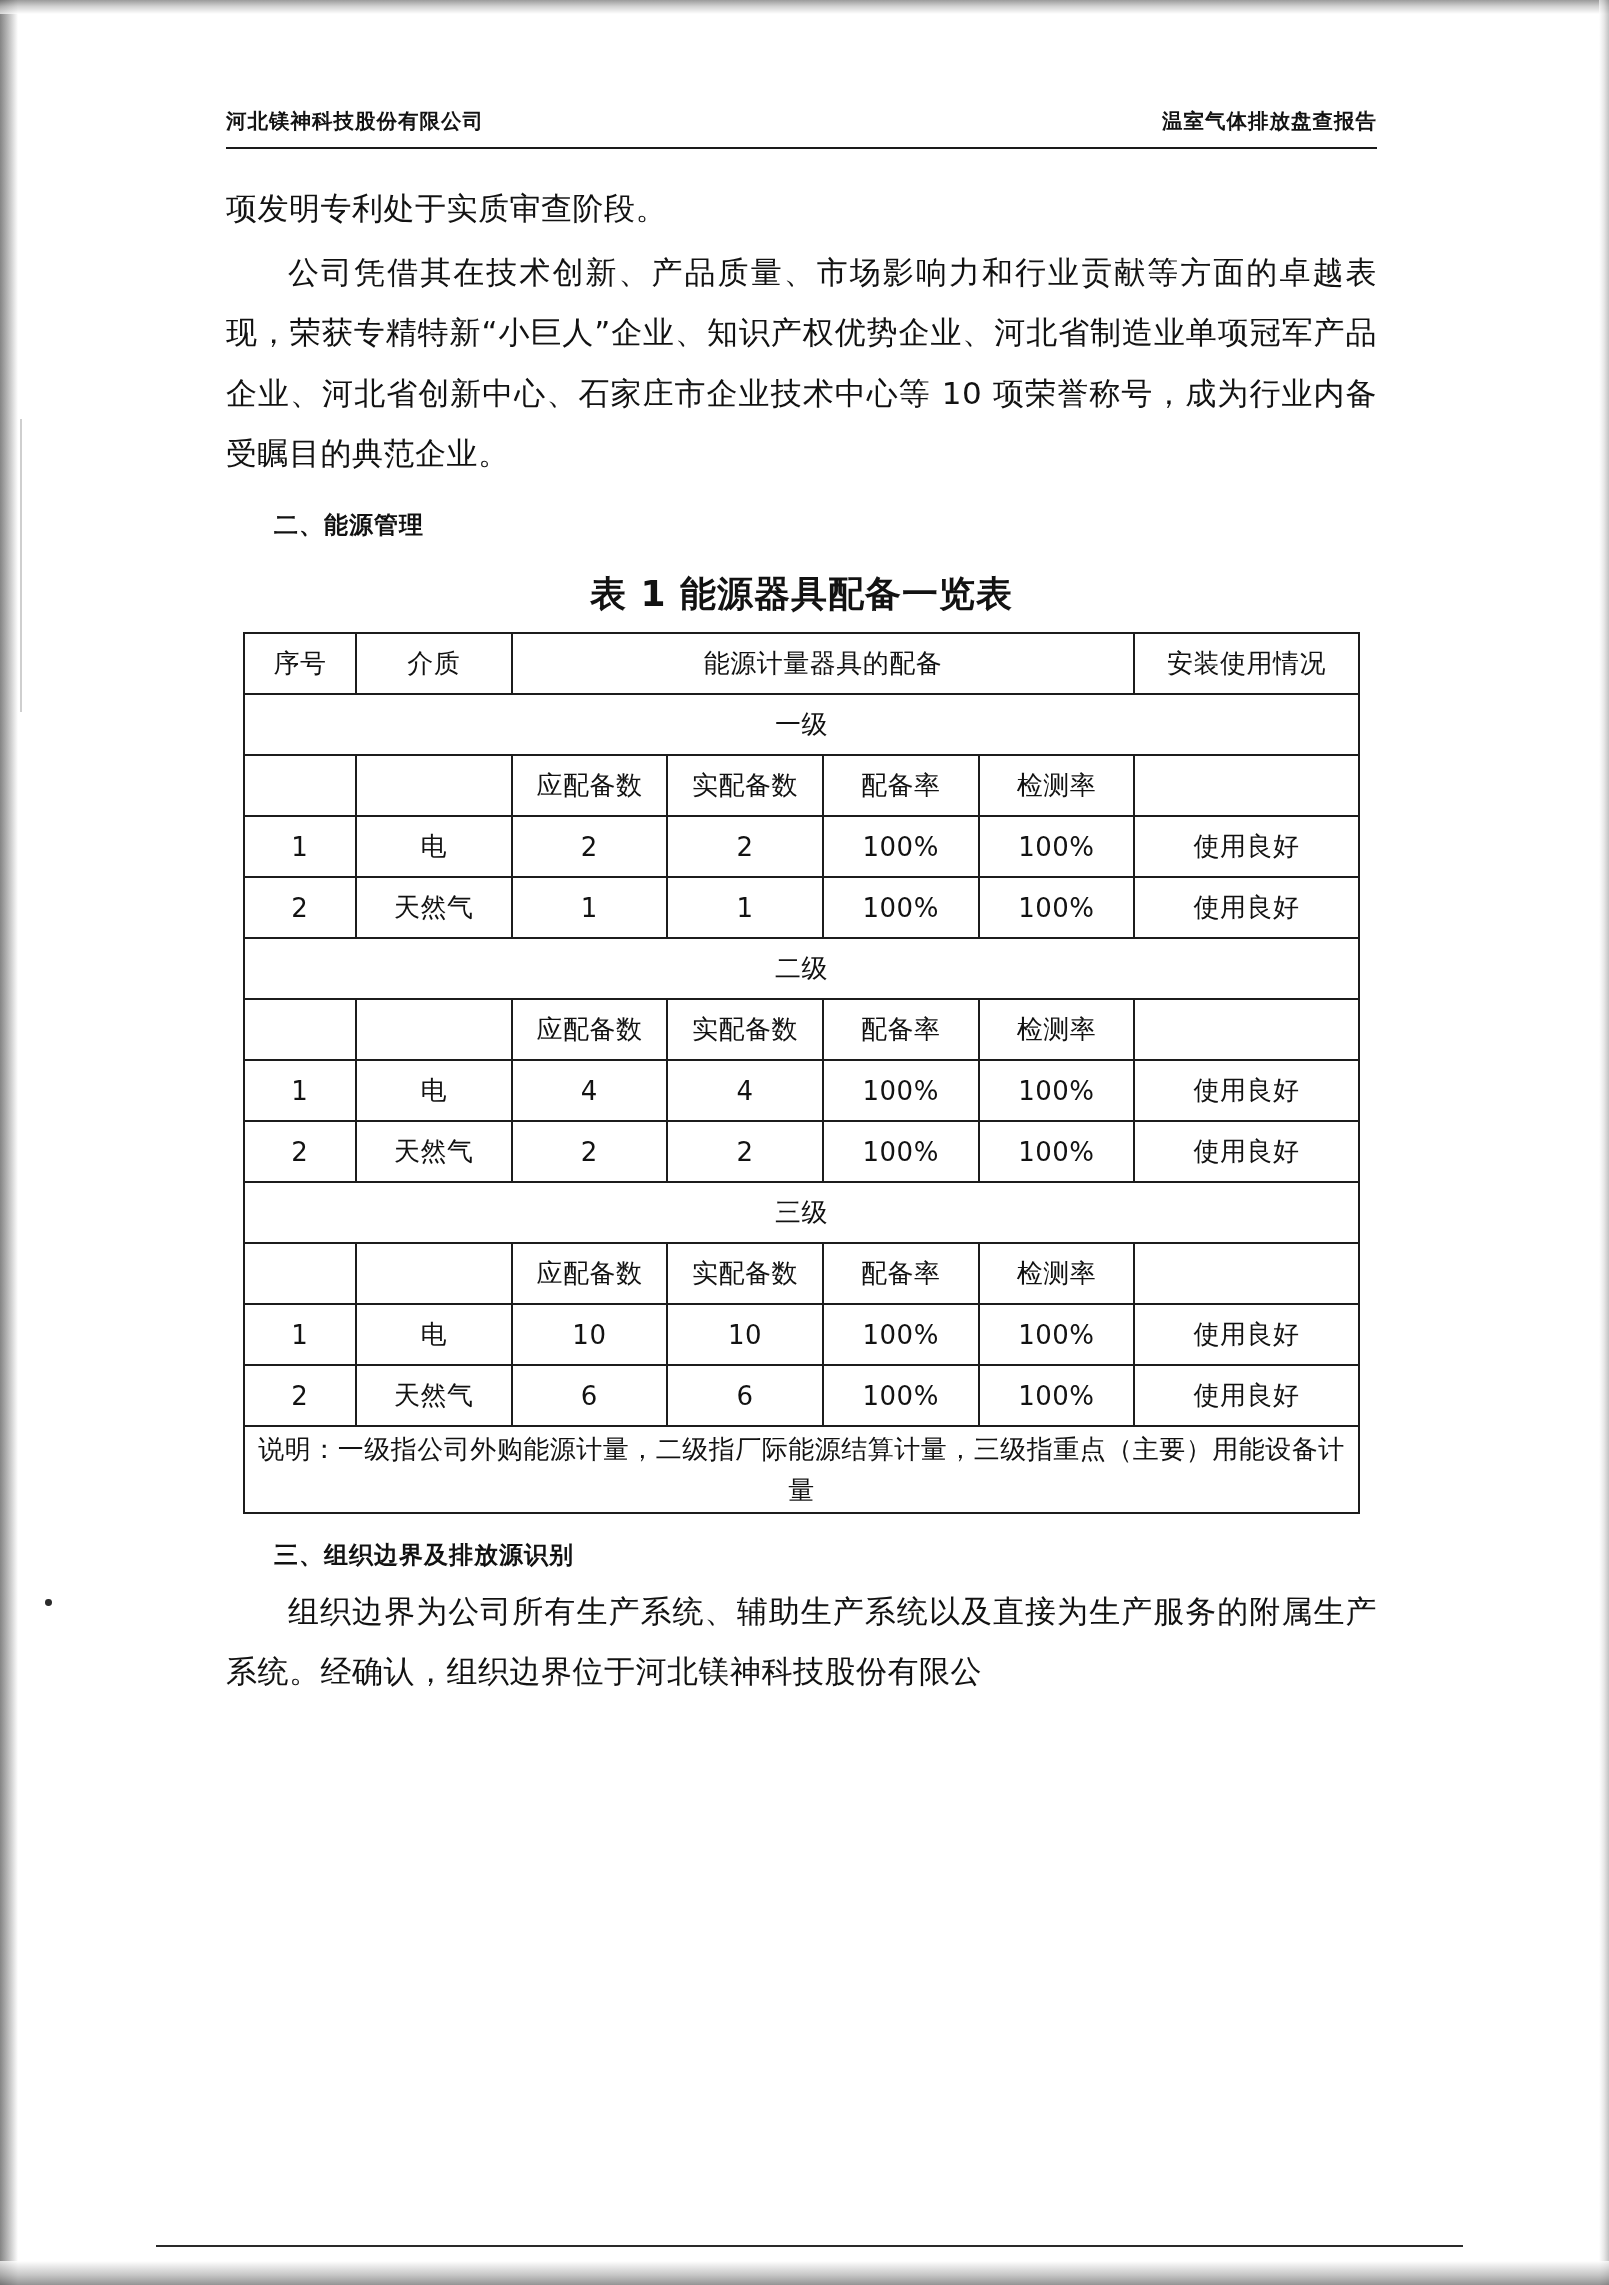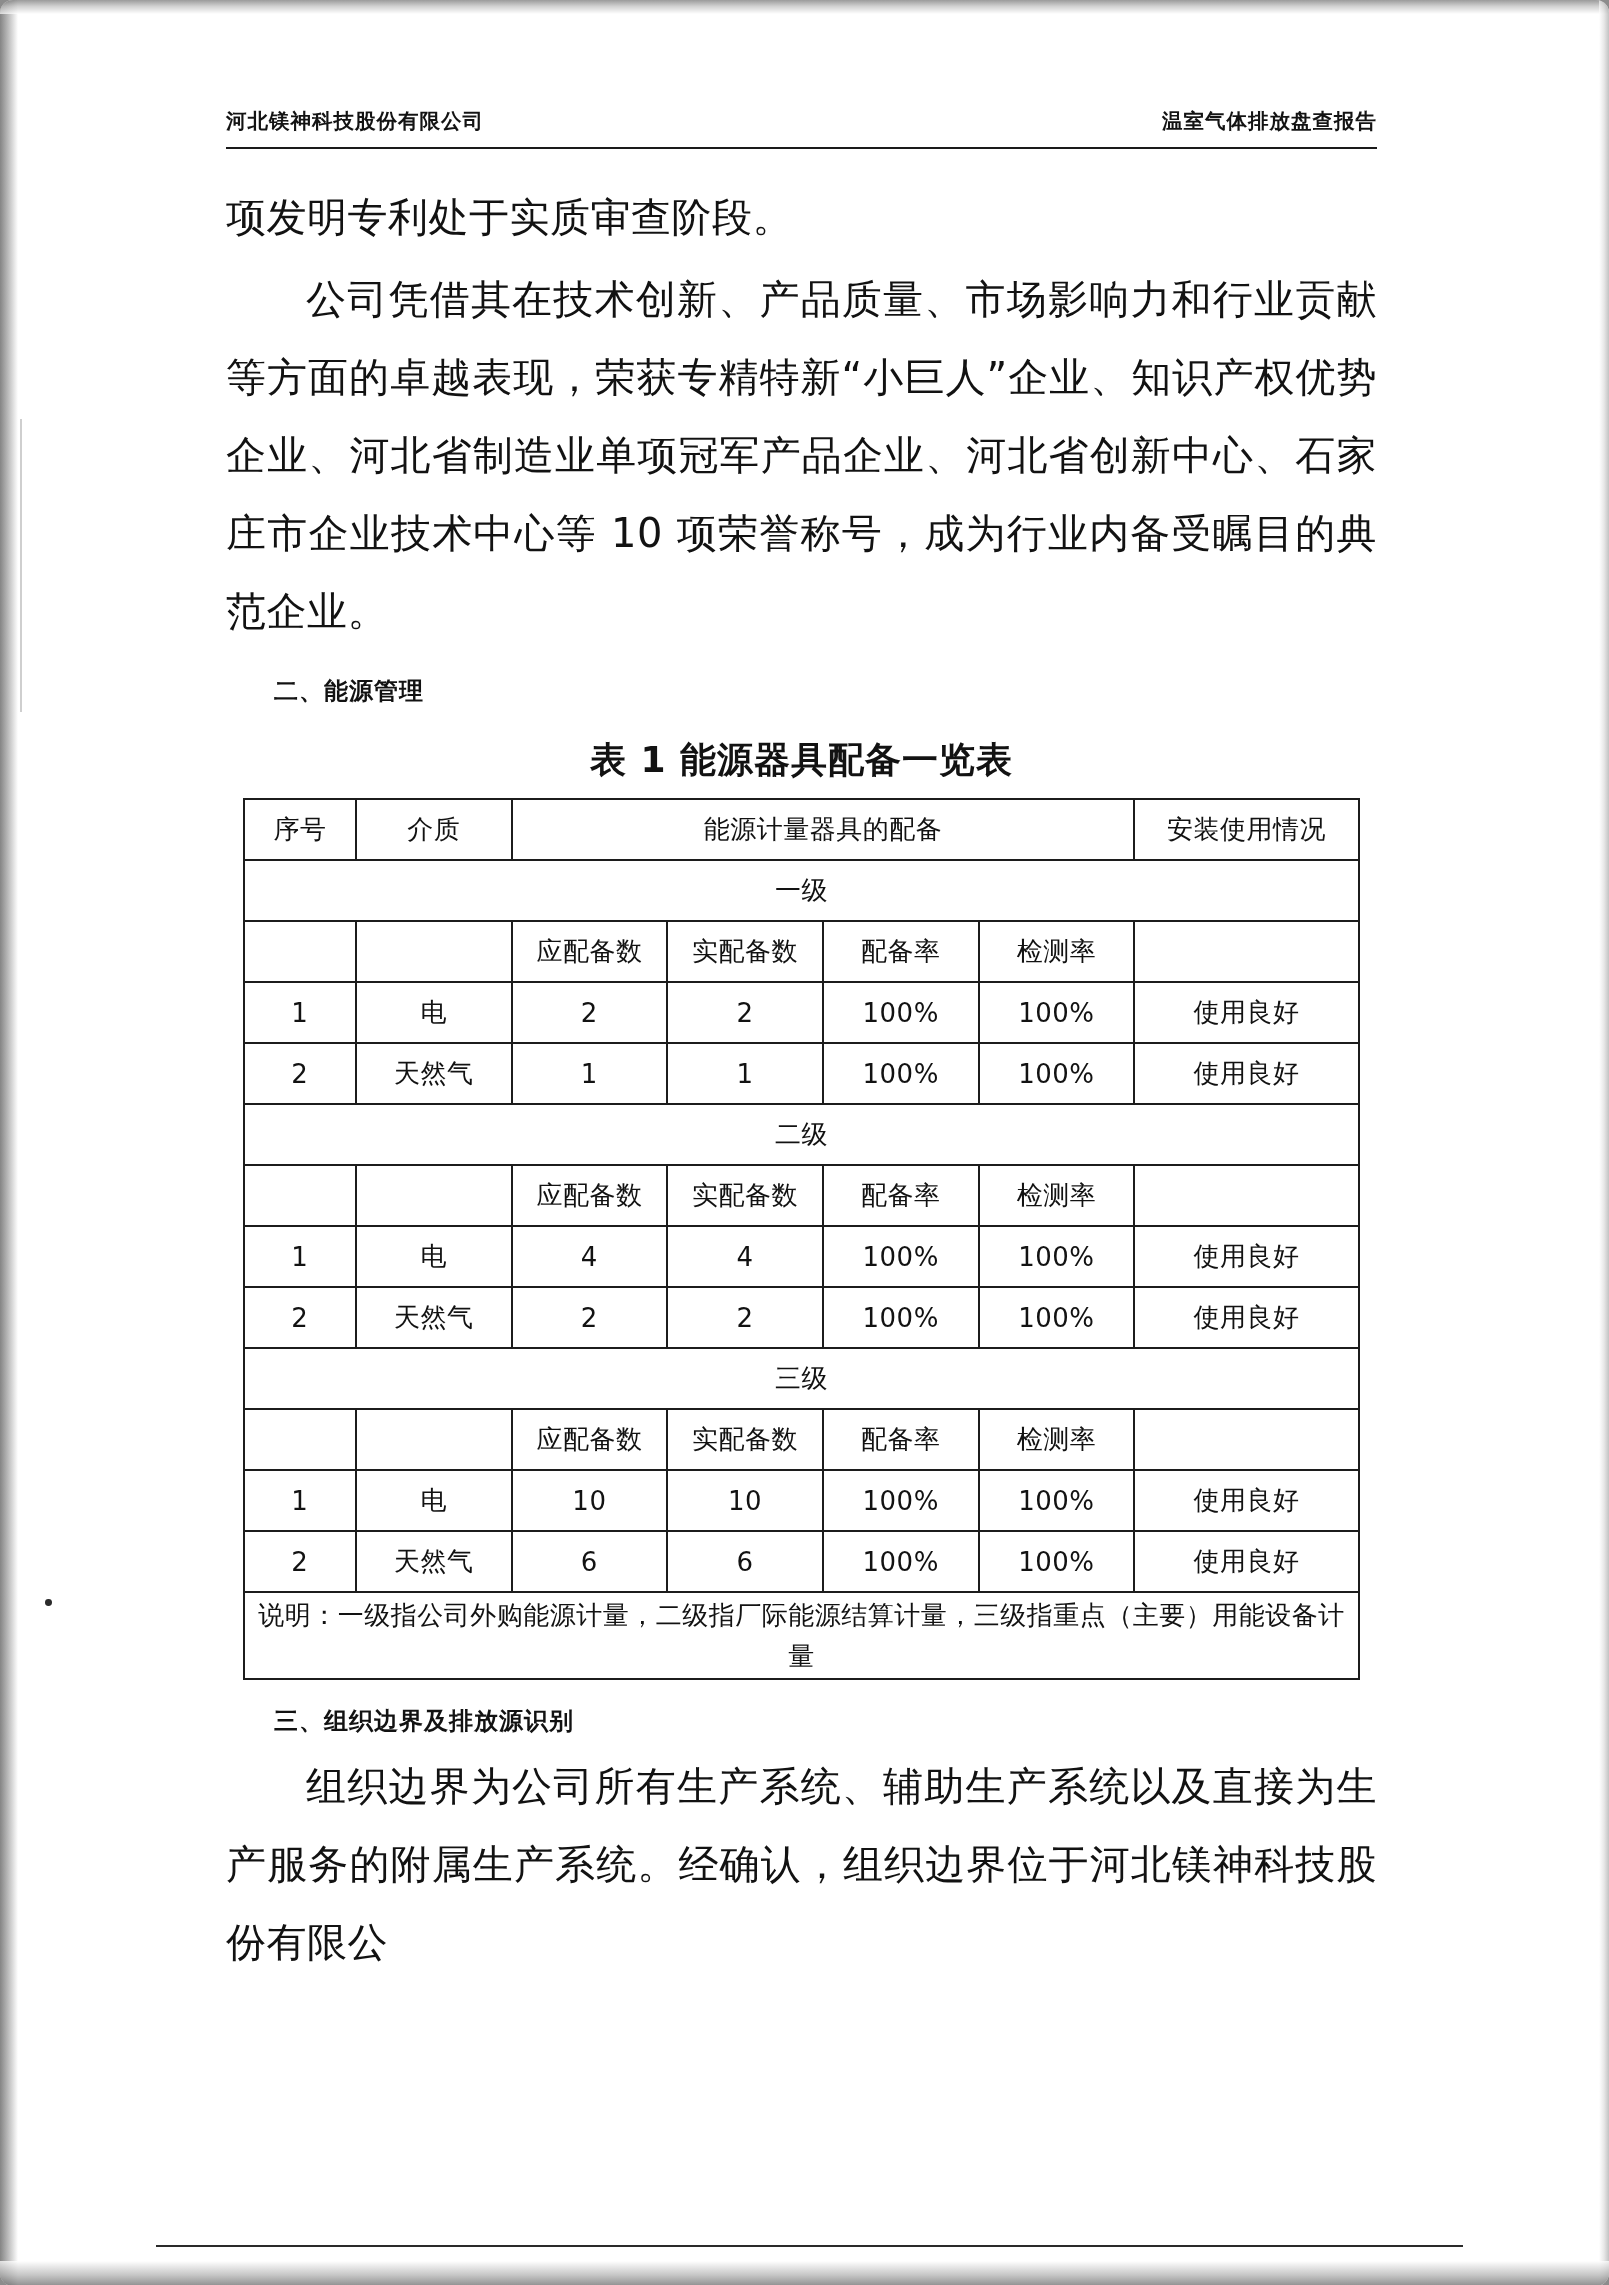--- a/index.html
+++ b/index.html
@@ -9,21 +9,20 @@
   }
   .page {
     position: relative;
     width: 1609px;
     height: 2286px;
     margin: 0 auto;
     background: #ffffff;
     font-family: "DejaVu Sans", sans-serif;
     color: #121212;
     overflow: hidden;
-    border-radius: 13px;
   }
   
   .scan-edge-left {
     position: absolute;
     left: 0; top: 0;
     width: 17.6px; height: 2286px;
     background: linear-gradient(90deg, #6f6f6f 0%, #a8a8a8 40%, #ffffff 100%);
     opacity: .85;
   }
   .scan-edge-top {
@@ -66,21 +65,21 @@
     border-bottom: 2px solid #1a1a1a;
     color: #131313;
   }
   .rheader .left { font-weight: 600; }
   .rheader .right { font-weight: 600; }
 
   .body-text {
     margin-top: 29px;
   }
   p.para {
-    font-size: 40px;
+    font-size: 31px;
     line-height: 1.95;
     margin: 0 0 3.9px 0;
     text-align: justify;
     text-justify: inter-ideograph;
     letter-spacing: 0.5px;
   }
   p.indent { text-indent: 2em; }
 
   h2.section {
     font-size: 24px;

